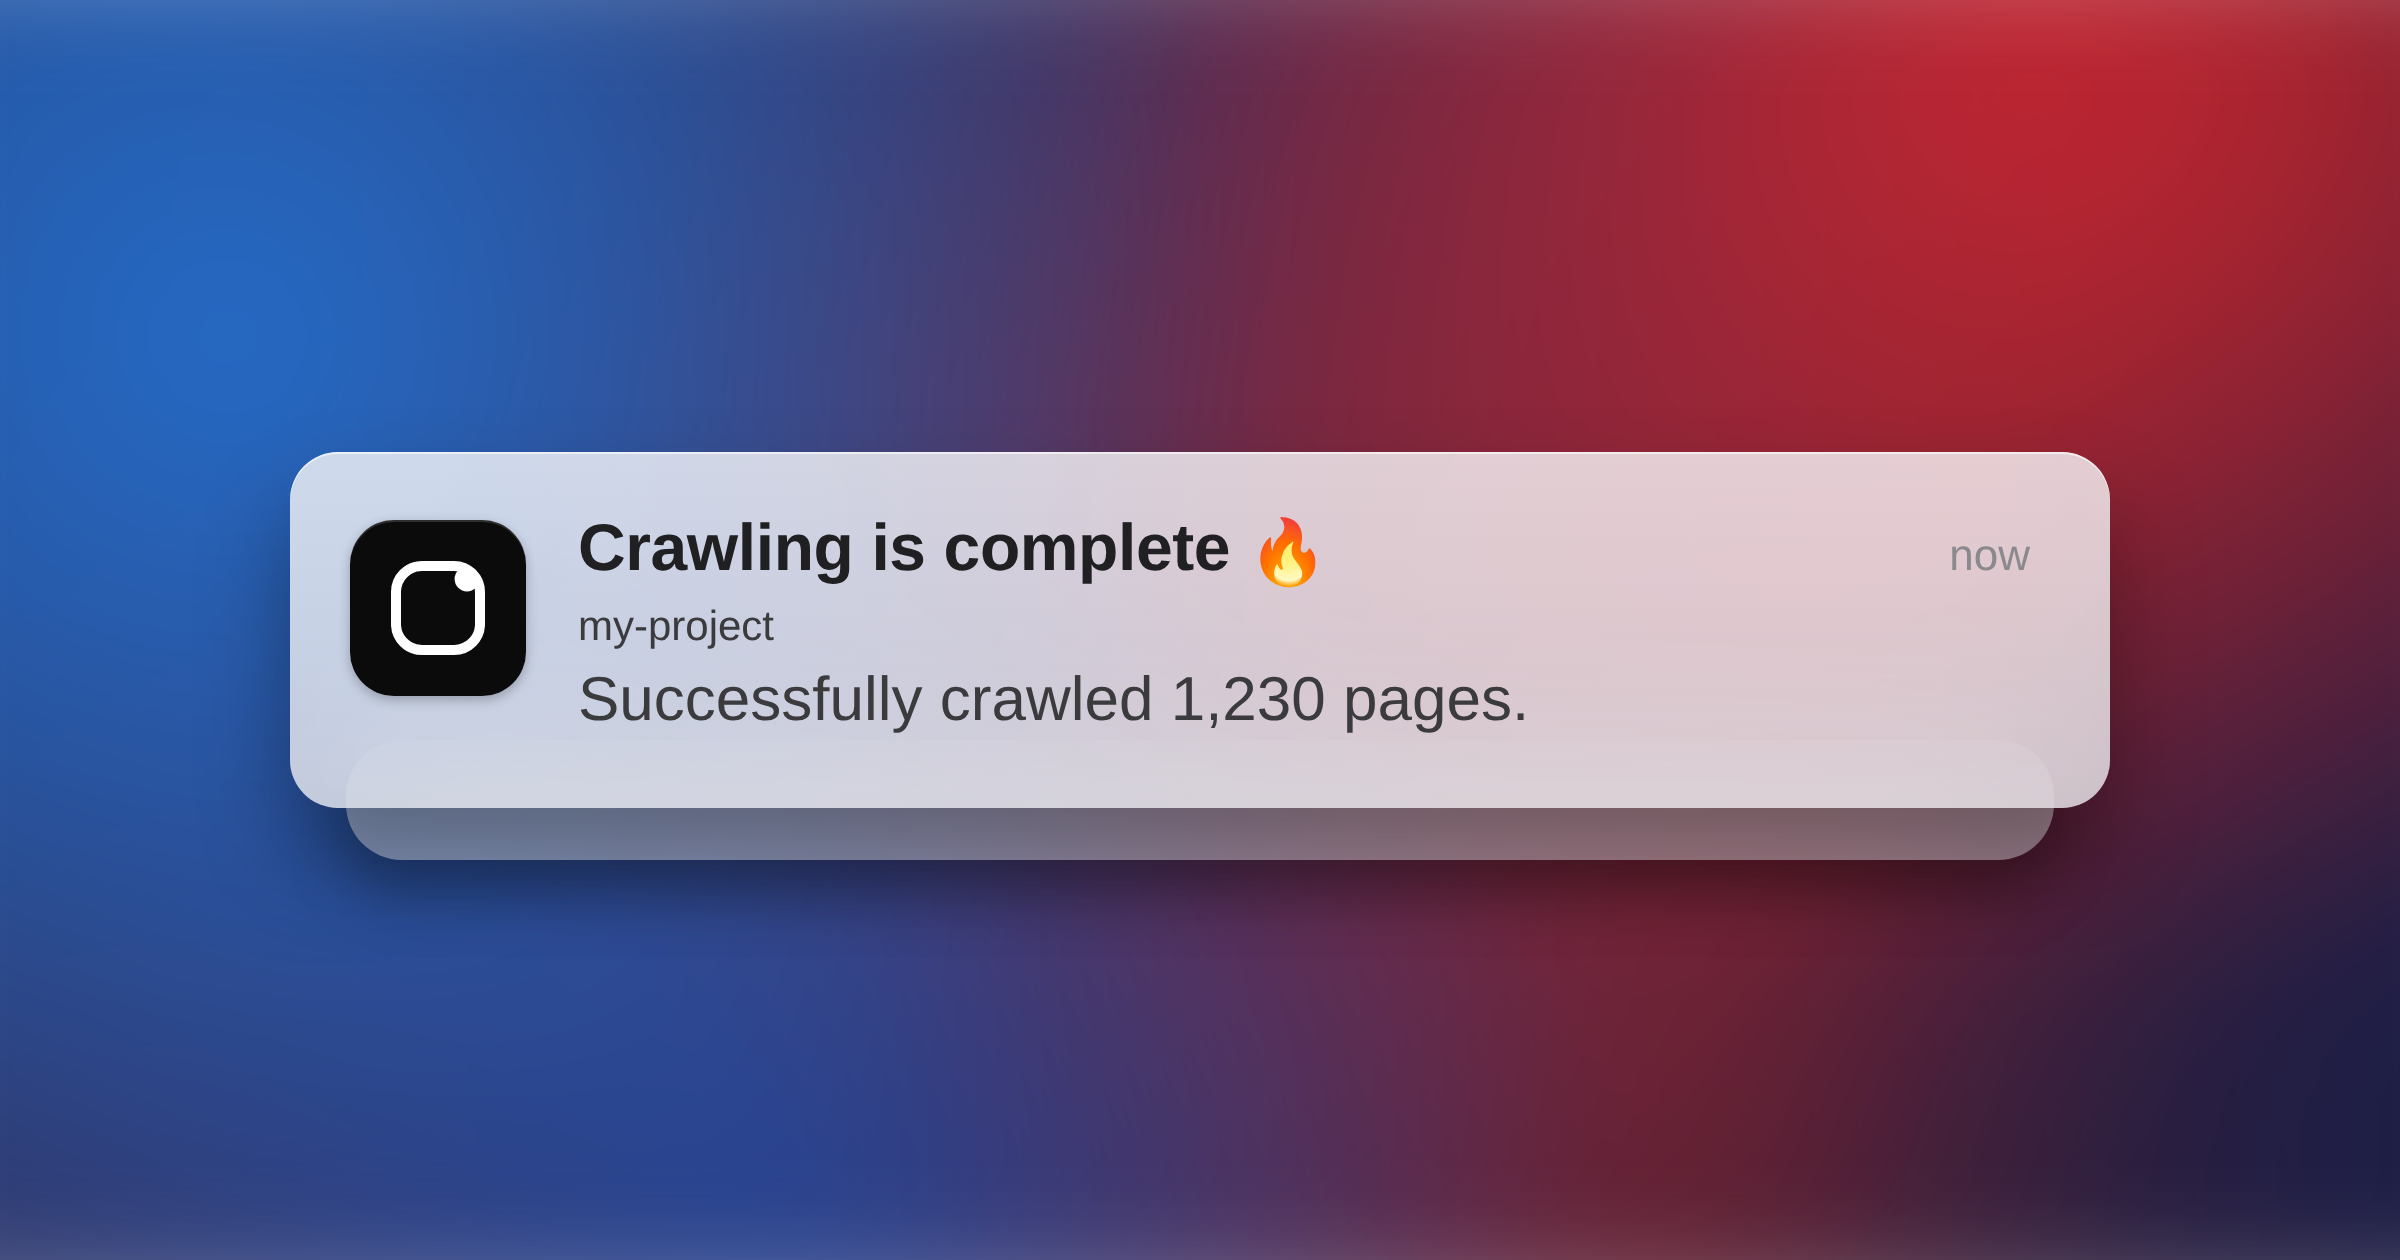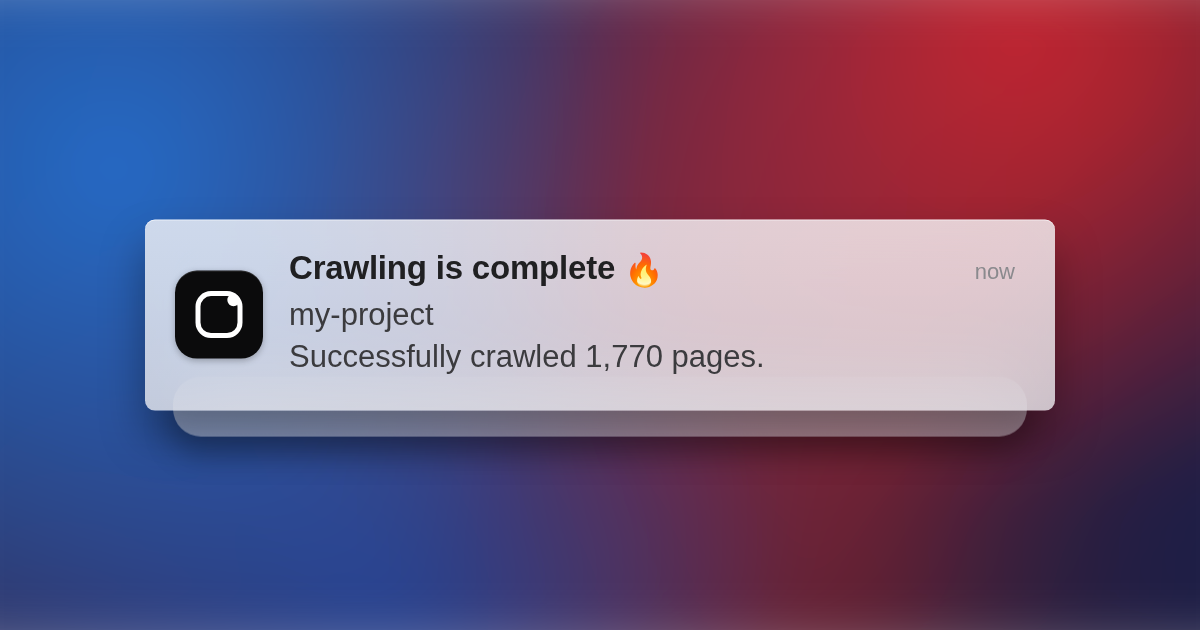--- a/index.html
+++ b/index.html
@@ -54,22 +54,22 @@
       background: linear-gradient(180deg, rgba(225,225,230,0.55), rgba(210,210,216,0.55));
       backdrop-filter: blur(24px);
       -webkit-backdrop-filter: blur(24px);
       box-shadow: 0 18px 30px rgba(0,0,0,0.28);
     }
 
     .notification {
       position: relative;
       display: flex;
       gap: 26px;
-      align-items: center;
-      border-radius: 10px;
+      align-items: flex-start;
+      border-radius: 24px;
       padding: 30px 40px 34px 30px;
       background: linear-gradient(180deg, rgba(244,244,246,0.82), rgba(228,228,232,0.82));
       backdrop-filter: blur(32px) saturate(1.2);
       -webkit-backdrop-filter: blur(32px) saturate(1.2);
       box-shadow:
         0 1px 0 rgba(255,255,255,0.6) inset,
         0 26px 44px rgba(0,0,0,0.35);
     }
 
     .app-icon {
@@ -113,21 +113,21 @@
     }
 
     .timestamp {
       font-size: 22px;
       color: #8a8a8e;
       font-weight: 400;
       line-height: 1;
     }
 
     .subtitle {
-      font-size: 31px;
+      font-size: 21px;
       font-weight: 400;
       color: #3b3b3e;
       margin-top: 6px;
       line-height: 1.28;
     }
 
     .body-line {
       font-size: 31px;
       font-weight: 400;
       color: #3b3b3e;
@@ -154,17 +154,17 @@
 
     <div class="content">
       <div class="title-row">
         <div class="title">
           <span>Crawling is complete</span>
           <span class="emoji">🔥</span>
         </div>
         <div class="timestamp">now</div>
       </div>
       <div class="subtitle">my-project</div>
-      <div class="body-line">Successfully crawled 1,770 pages.</div>
+      <div class="body-line">Successfully crawled 1,230 pages.</div>
     </div>
 
   </div>
 </div>
 
 </body></html>

